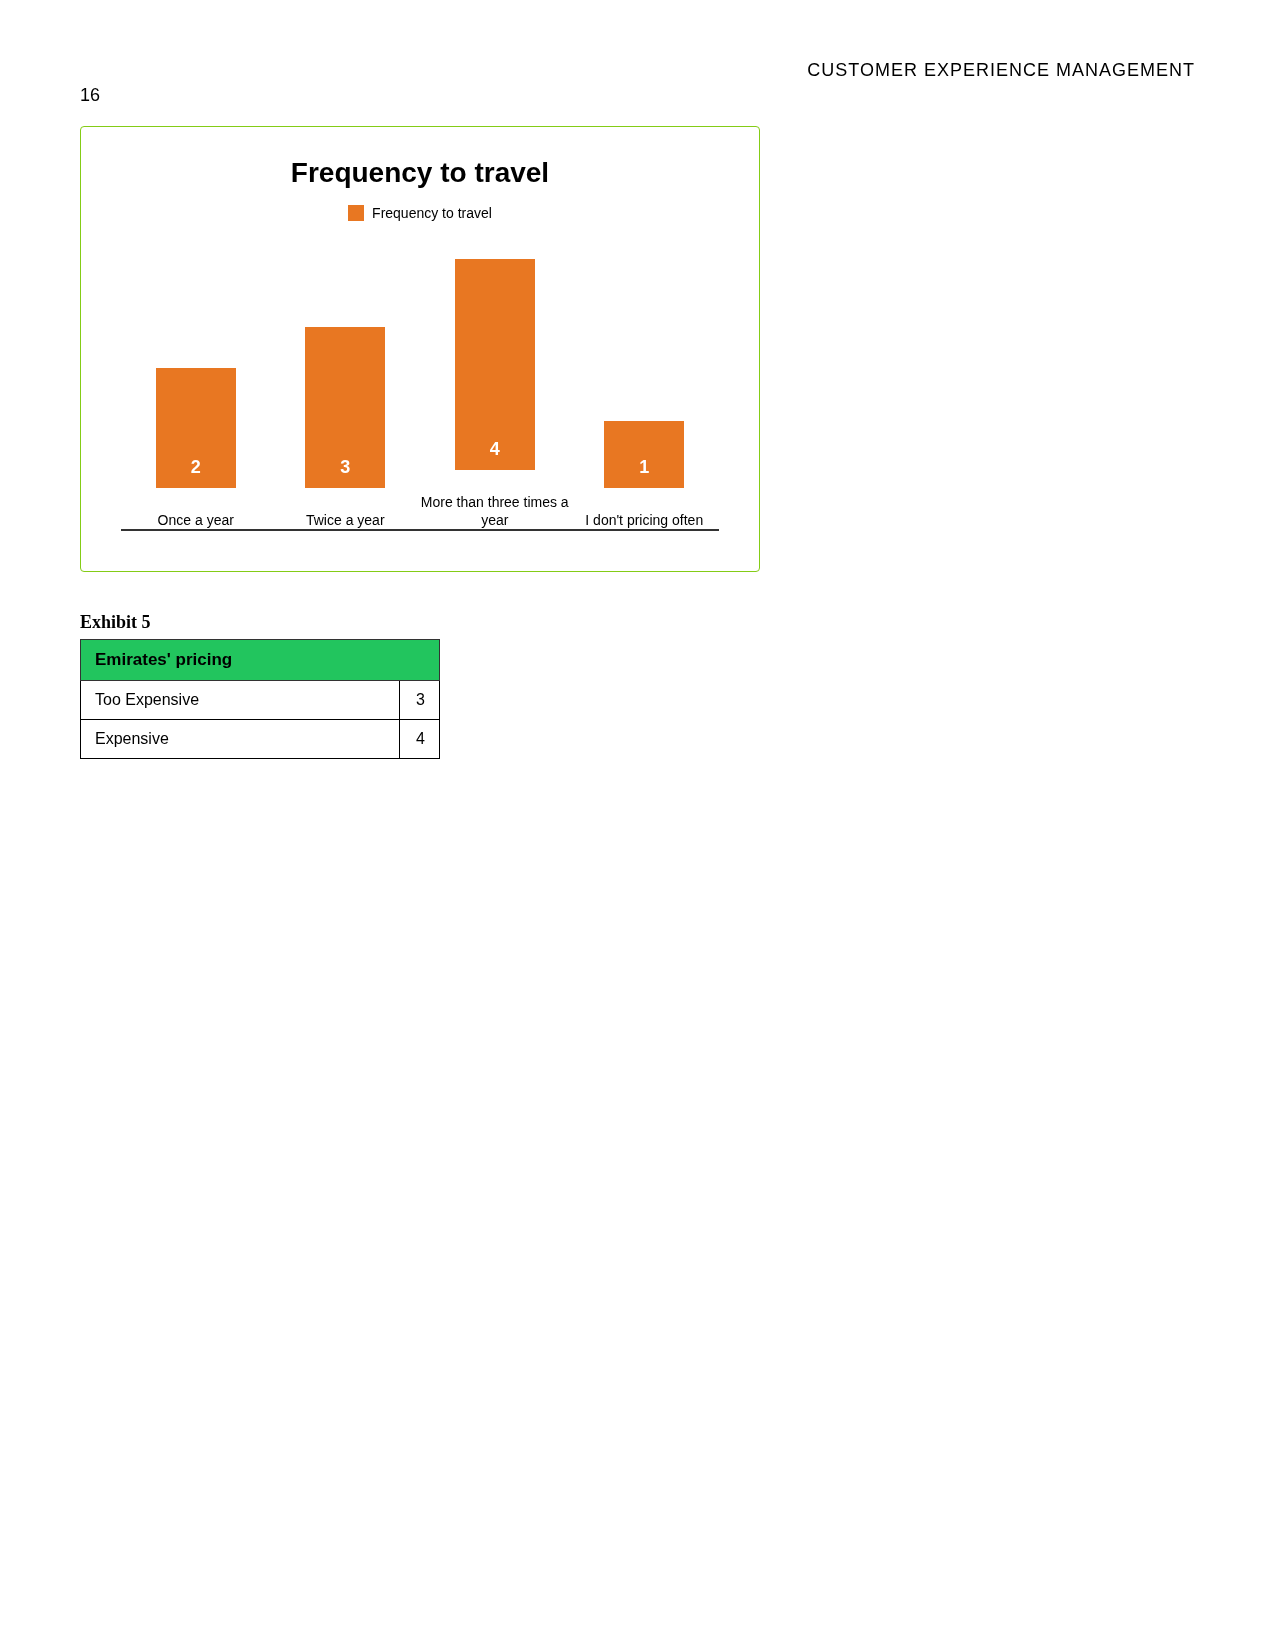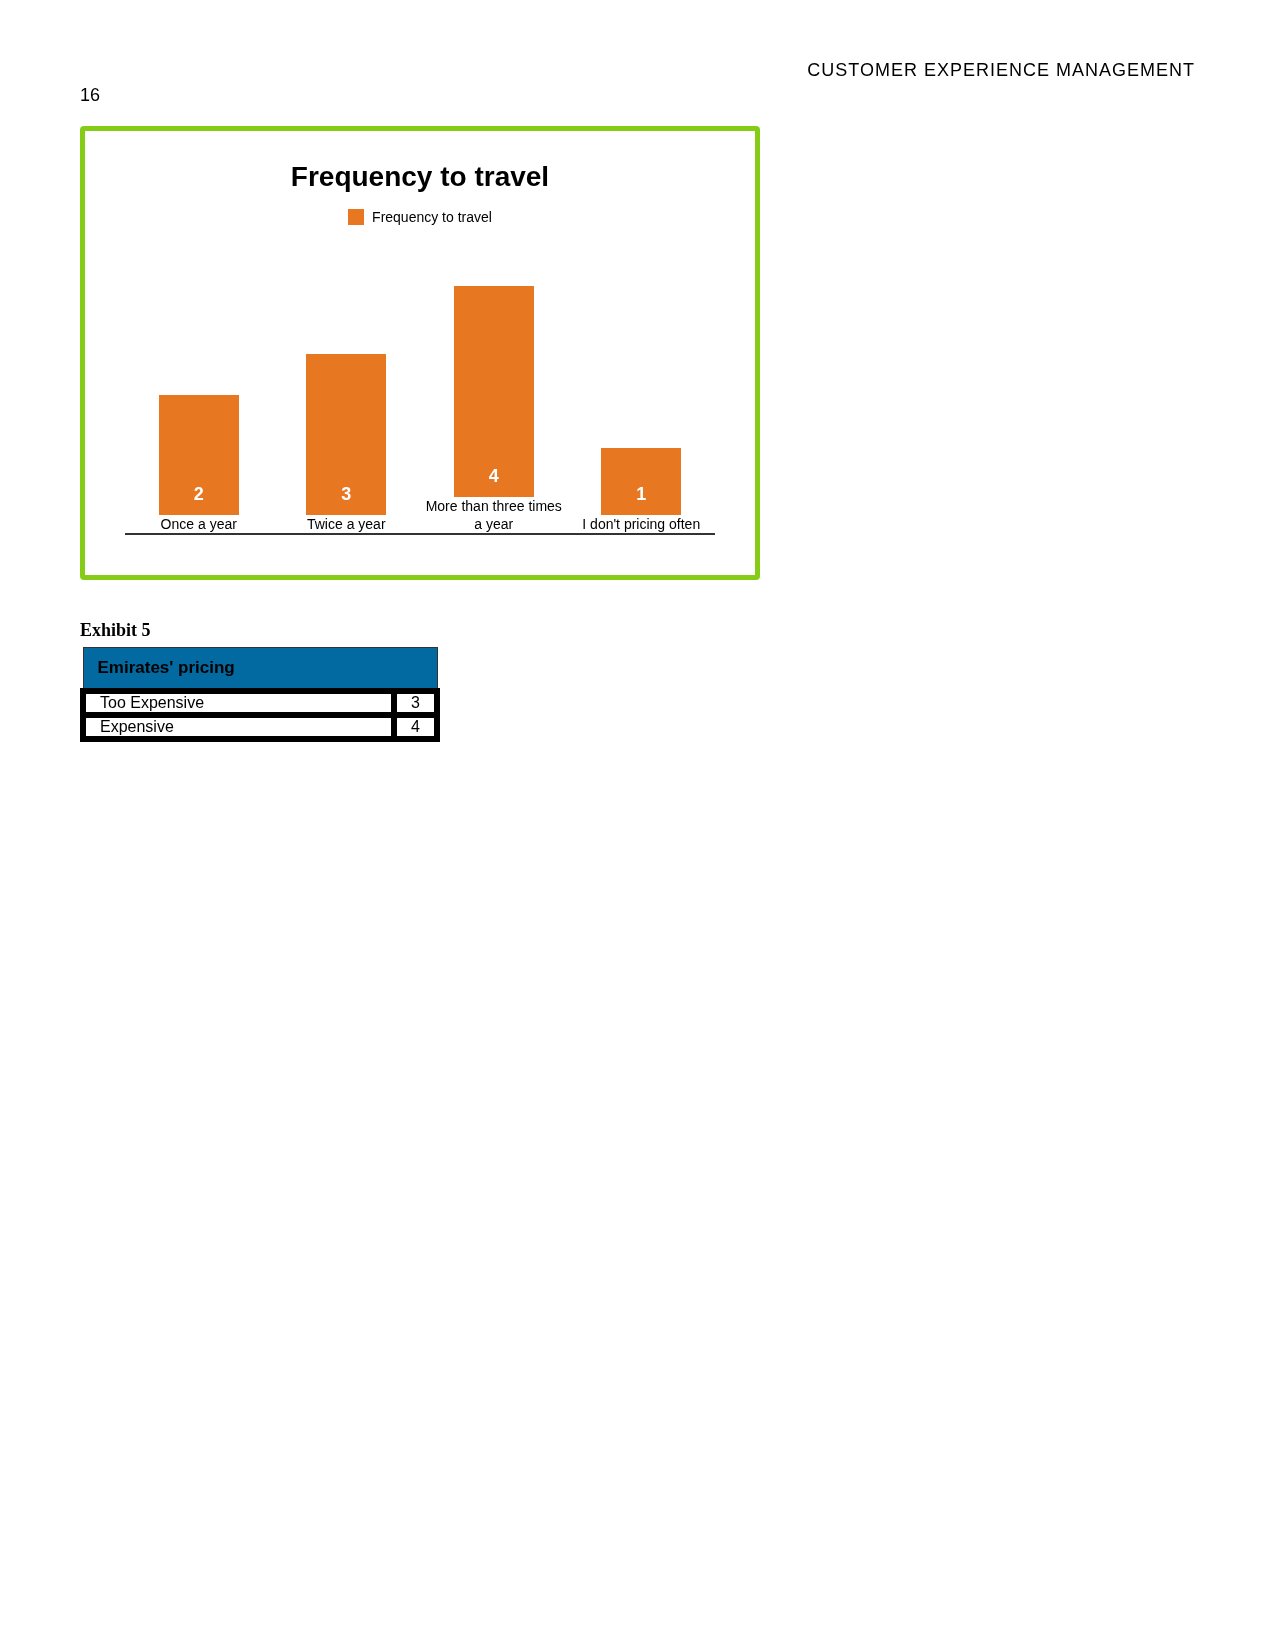--- a/index.html
+++ b/index.html
@@ -18,21 +18,21 @@
       margin-bottom: 4px;
       text-align: right;
     }
     .page-number {
       text-align: left;
       font-family: Arial, sans-serif;
       font-size: 18px;
       margin-bottom: 20px;
     }
     .chart-container {
-      border: 5px solid #84cc16;
+      border: 1px solid #84cc16;
       border-radius: 4px;
       padding: 30px 40px 40px 40px;
       margin-bottom: 40px;
       width: 680px;
     }
     .chart-title {
       text-align: center;
       font-size: 28px;
       font-weight: bold;
       font-family: Arial, sans-serif;
@@ -81,47 +81,47 @@
       font-family: Arial, sans-serif;
       font-size: 18px;
       font-weight: bold;
       position: absolute;
       bottom: 10px;
     }
     .bar-axis-label {
       text-align: center;
       font-family: Arial, sans-serif;
       font-size: 14px;
-      margin-top: 0;
+      margin-top: 23px;
       line-height: 1.3;
     }
     
     .exhibit-label {
       font-weight: bold;
       font-size: 18px;
       font-family: Liberation Serif, serif;
       margin-bottom: 6px;
     }
     .pricing-table {
       border-collapse: collapse;
       width: 360px;
       font-family: Arial, sans-serif;
       font-size: 16px;
     }
     .pricing-table th {
-      background: #0369a1;
+      background: #22c55e;
       text-align: left;
       padding: 10px 14px;
       border: 1px solid #333;
       font-weight: bold;
       font-size: 17px;
     }
     .pricing-table td {
-      padding: 0 14px;
-      border: 6px solid #000000;
+      padding: 10px 14px;
+      border: 1px solid #000000;
     }
     .pricing-table td:last-child {
       text-align: right;
       width: 40px;
     }
   </style>
 </head>
 <body>
 
 <div class="header-title">CUSTOMER EXPERIENCE MANAGEMENT</div>

